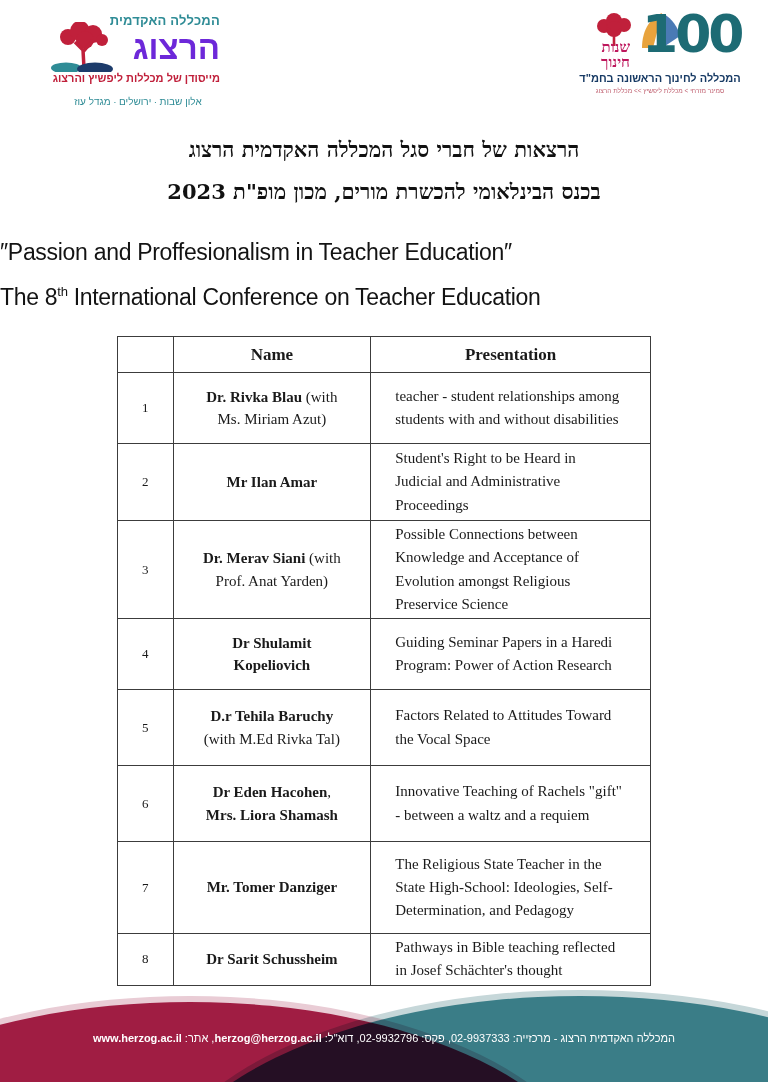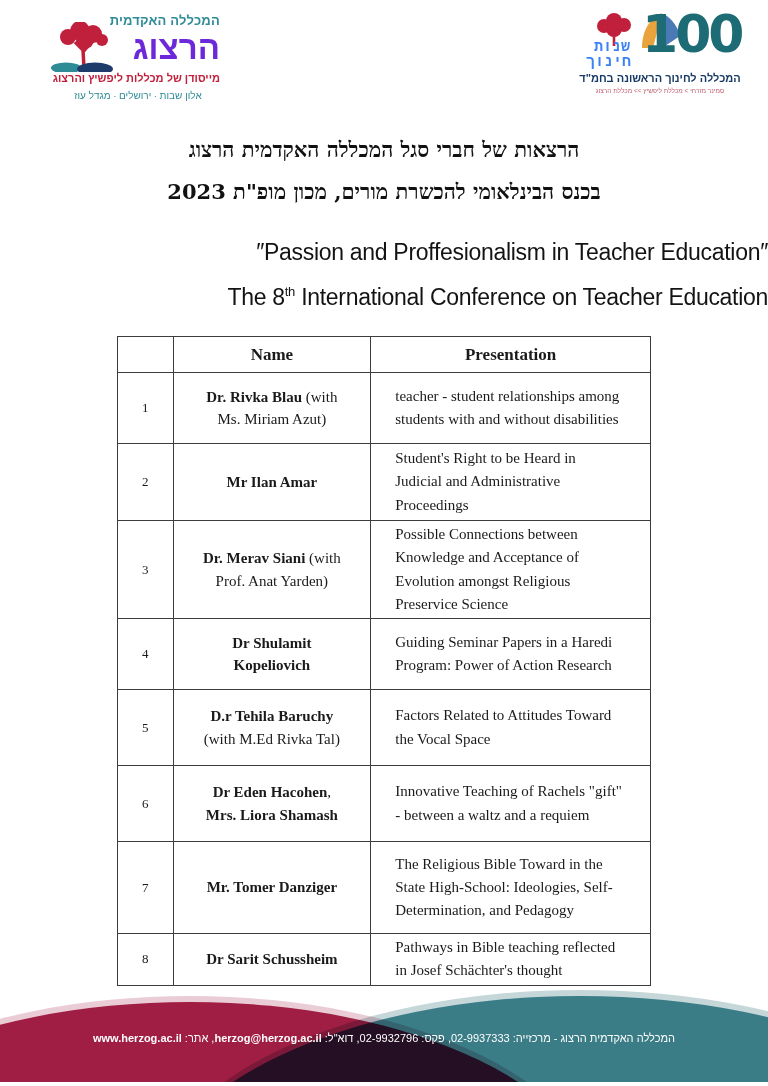--- a/index.html
+++ b/index.html
@@ -10,33 +10,33 @@
     font-family:"Liberation Serif", serif; color:#1a1a1a;
   }
 
   
   .logo-left { position:absolute; left:56px; top:13px; width:164px; direction:rtl; text-align:right; }
   .logo-left .l1 { font-family:"Liberation Sans",sans-serif; font-weight:bold; font-size:13px; color:#2f8c96; letter-spacing:.2px; }
   .logo-left .l2 { position:relative; height:42px; }
   .logo-left .herzog-word { font-family:"Liberation Sans",sans-serif; font-weight:bold; font-size:33px; color:#6d28d9; line-height:40px; }
   .logo-left .tree-svg { position:absolute; left:-6px; top:-6px; }
   .logo-left .l3 { font-family:"Liberation Sans",sans-serif; font-weight:bold; font-size:11px; color:#c0203b; white-space:nowrap; margin-top:2px; }
-  .logo-left .l4 { font-family:"Liberation Sans",sans-serif; font-size:10px; color:#2f8c96; margin-top:6px; text-align:center; }
+  .logo-left .l4 { font-family:"Liberation Sans",sans-serif; font-size:10px; color:#2f8c96; margin-top:12px; text-align:center; }
 
   .logo-right { position:absolute; left:572px; top:10px; width:176px; height:100px; }
   .logo-right .deco { position:absolute; left:18px; top:2px; }
   .logo-right .num100 { position:absolute; left:58px; top:-6px; font-family:"DejaVu Sans",sans-serif; font-weight:bold; font-size:52px; color:#1d6b74; letter-spacing:-3px;margin-left:12px; }
-  .logo-right .shnot { position:absolute; left:14px; top:30px; font-family:Liberation Mono, monospace; font-weight:bold; font-size:15px; color:#3b82f6; line-height:15px; text-align:right; width:44px; }
+  .logo-right .shnot { position:absolute; left:14px; top:30px; font-family:Liberation Serif, serif; font-weight:bold; font-size:15px; color:#be185d; line-height:15px; text-align:right; width:44px; }
   .logo-right .sub1 { position:absolute; top:62px; width:100%; text-align:center; font-family:"Liberation Sans",sans-serif; font-weight:bold; font-size:11px; color:#173a64; direction:rtl; }
   .logo-right .sub2 { position:absolute; top:77px; width:100%; text-align:center; font-family:"Liberation Sans",sans-serif; font-size:6.5px; color:#c06070; direction:rtl; }
 
   
   .heb-title { position:absolute; top:129px; left:0; width:100%; text-align:center; direction:rtl;
     font-family:"DejaVu Serif", serif; font-weight:bold; font-size:21px; line-height:42px; color:#111; }
-  .eng-title { position:absolute; top:233px; left:0; width:100%; text-align:right;
+  .eng-title { position:absolute; top:233px; left:0; width:100%; text-align:left;
     font-family:"Liberation Sans", sans-serif; font-size:23px; line-height:39px; color:#131313; letter-spacing:-0.3px; }
   .eng-title sup { font-size:13px; }
 
   
   table.conf { position:absolute; left:117px; top:336px; width:534px; border-collapse:collapse; }
   table.conf td, table.conf th { border:1px solid #3c3c3c; vertical-align:middle; padding:2px 24px; }
   table.conf th { font-family:"Liberation Serif",serif; font-size:17px; font-weight:bold; text-align:center; height:36px; }
   td.c-num { width:44px; text-align:center; font-size:13px; }
   td.c-name { width:202px; text-align:center; font-size:15px; line-height:1.5; white-space:pre-line; }
   td.c-name .nb { font-weight:bold; }
@@ -149,21 +149,21 @@
         </tr>
         <tr style="height: 76px;">
           <td class="c-num">6</td>
           <td class="c-name"><span class="nb">Dr Eden Hacohen</span><span>,
 </span><span class="nb">Mrs. Liora Shamash</span></td>
           <td class="c-pres">Innovative Teaching of Rachels "gift" - between a waltz and a requiem</td>
         </tr>
         <tr style="height: 92px;">
           <td class="c-num">7</td>
           <td class="c-name"><span class="nb">Mr. Tomer Danziger</span></td>
-          <td class="c-pres">The Religious Bible Toward in the State High-School: Ideologies, Self-Determination, and Pedagogy</td>
+          <td class="c-pres">The Religious State Teacher in the State High-School: Ideologies, Self-Determination, and Pedagogy</td>
         </tr>
         <tr style="height: 48px;">
           <td class="c-num">8</td>
           <td class="c-name"><span class="nb">Dr Sarit Schussheim</span></td>
           <td class="c-pres">Pathways in Bible teaching reflected in Josef Schächter's thought</td>
         </tr>
       </tbody>
   </table>
 
   <div class="footer">

